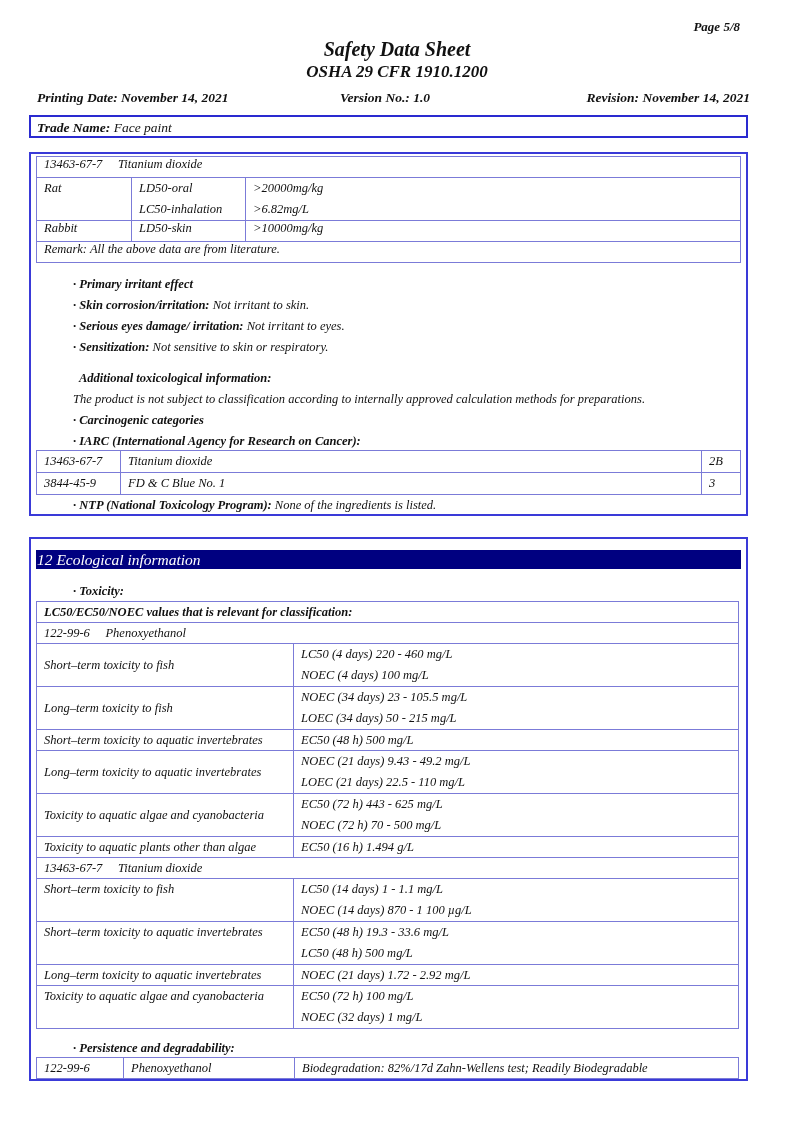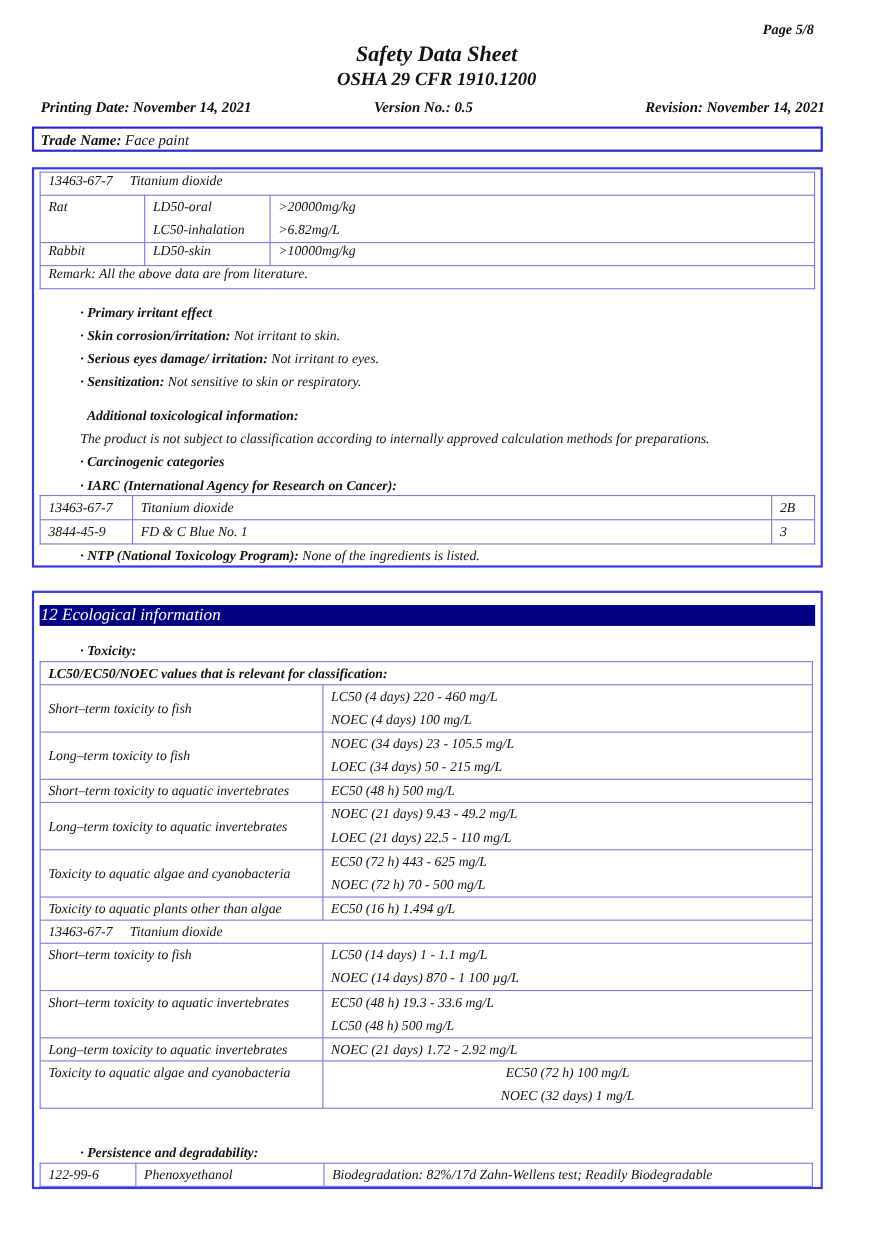--- a/index.html
+++ b/index.html
@@ -23,21 +23,21 @@
   .banner { position: absolute; left: 36px; top: 550px; width: 705px; height: 19px; background: #000080; color: #fff; font-size: 15.5px; line-height: 19px; padding-left: 1px; box-sizing: border-box; }
   .vc { vertical-align: middle; }
 </style>
 </head>
 <body>
 
 <div class="abs page-num">Page  5/8</div>
 <div class="abs title">Safety Data Sheet</div>
 <div class="abs subtitle">OSHA 29 CFR 1910.1200</div>
 <div class="abs meta" style="left:37px;">Printing Date: November 14, 2021</div>
-<div class="abs meta" style="left:340px;">Version No.: 0.5</div>
+<div class="abs meta" style="left:340px;">Version No.: 1.0</div>
 <div class="abs meta" style="right:44px;">Revision: November 14, 2021</div>
 <div class="abs trade"><b>Trade Name:</b><span> Face paint</span></div>
 
 <div class="abs frame" style="left:29px; top:152px; width:719px; height:364px;"></div>
 
 <table class="tbl" style="left:36px; top:156px; width:705px;">
   <tbody>
       <tr style="height:21px;">
     <td colspan="3" style="white-space:pre;">13463-67-7     Titanium dioxide</td>
   </tr>
@@ -91,20 +91,23 @@
 
 <div class="abs frame" style="left:29px; top:537px; width:719px; height:544px;"></div>
 <div class="banner">12 Ecological information</div>
 <div class="line" style="top:583px;"><b>· Toxicity:</b></div>
 
 <table class="tbl" style="left:36px; top:601px; width:703px;">
   <tbody>
       <tr style="height:21px;">
         <td colspan="2" class="vc"><b>LC50/EC50/NOEC values that is relevant for classification:</b></td>
       </tr>
+  <tr style="height:21px;">
+        <td colspan="2" class="vc" style="white-space:pre;">122-99-6     Phenoxyethanol</td>
+      </tr>
 
   <tr style="height:42px;">
         <td class="vc" style="width:242px;">Short–term toxicity to fish</td>
     <td style="line-height:21px;">
           <div>LC50 (4 days) 220 - 460 mg/L</div>
           <div>NOEC (4 days) 100 mg/L</div>
         </td>
       </tr>
   <tr style="height:42px;">
         <td class="vc">Long–term toxicity to fish</td>
@@ -153,21 +156,21 @@
           <div>EC50 (48 h) 19.3 - 33.6 mg/L</div>
           <div>LC50 (48 h) 500 mg/L</div>
         </td>
       </tr>
   <tr style="height:21px;">
         <td class="vc">Long–term toxicity to aquatic invertebrates</td>
     <td class="vc">NOEC (21 days) 1.72 - 2.92 mg/L</td>
       </tr>
   <tr style="height:42px;">
         <td style="line-height:21px;">Toxicity to aquatic algae and cyanobacteria</td>
-    <td style="line-height:21px;text-align:center;">
+    <td style="line-height:21px;">
           <div>EC50 (72 h) 100 mg/L</div>
           <div>NOEC (32 days) 1 mg/L</div>
         </td>
       </tr>
 </tbody>
   </table>
 
 <div class="line" style="top:1040px;"><b>· Persistence and degradability:</b></div>
 <table class="tbl" style="left:36px; top:1057px; width:703px;">
   <tbody>

